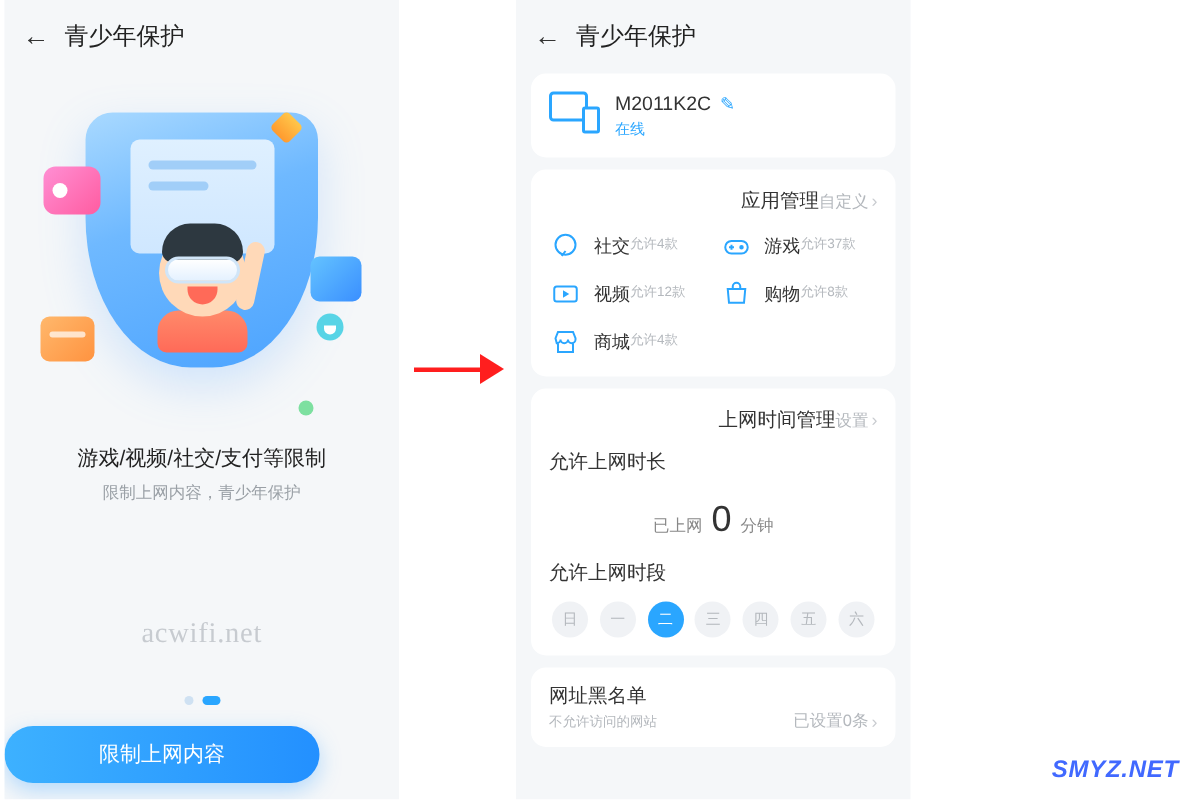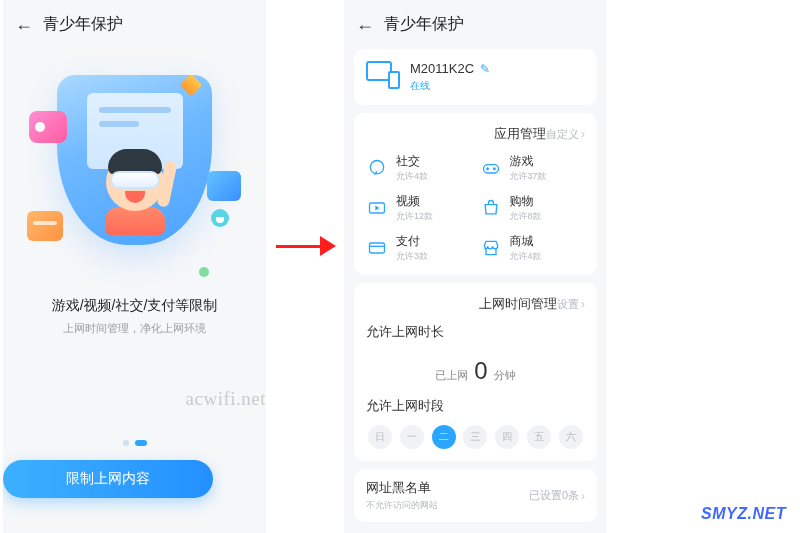--- a/index.html
+++ b/index.html
@@ -97,21 +97,21 @@
 .f-orange-box::after { content:""; position:absolute; top:10px; left:6px; right:6px; height:4px; background:rgba(255,255,255,.7); border-radius:2px;}
 .f-diamond { width:16px; height:16px; background:linear-gradient(#ffc64a,#ff9a2e); transform:rotate(45deg); top:2px; right:36px; border-radius:3px;}
 .f-teal { width:18px; height:18px; background:#58d4e6; border-radius:50%; bottom:48px; right:6px;}
 .f-teal::after { content:""; position:absolute; width:8px; height:6px; background:#fff; border-radius:0 0 4px 4px; top:8px; left:5px;}
 .f-blue { width:34px; height:30px; background:linear-gradient(135deg,#64c3ff,#3a8fff); top:96px; right:-6px; border-radius:6px;}
 .f-green-dot { width:10px; height:10px; background:#7de0a0; border-radius:50%; bottom:-2px; right:26px;}
 
 .title-main { text-align:center; font-size:14px; font-weight:500; color:#222; margin-top:6px;}
 .subtitle { text-align:center; font-size:11px; color:#9aa0a6; margin-top:6px;}
 .watermark-acwifi {
-  text-align:right; font-size:19px; color:#c7cbd0; margin-top:52px;
+  text-align:center; font-size:19px; color:#c7cbd0; margin-top:76px;
   font-family: Georgia, serif; letter-spacing:.5px;
 }
 .dots { display:flex; justify-content:center; gap:6px; margin-top:30px;}
 .dot { width:6px; height:6px; border-radius:3px; background:#cfe1f2;}
 .dot.active { width:12px; background:#2aa6ff;}
 .primary-btn {
   margin:14px auto 0; width:210px; height:38px;
   background:linear-gradient(90deg,#3db1ff,#2390ff);
   color:#fff; border:none; border-radius:19px;
   font-size:14px; cursor:pointer;
@@ -145,37 +145,37 @@
 .card-title { font-size:13px; color:#333;}
 .card-action { font-size:11px; color:#b4b8bd; display:flex; align-items:center; gap:2px; cursor:pointer;}
 .chev { color:#c9ccd0; font-size:12px;}
 .app-grid { display:grid; grid-template-columns:1fr 1fr; gap:10px 8px;}
 .app-item { display:flex; align-items:center; gap:8px; cursor:pointer;}
 .app-icon {
   width:22px; height:22px; display:flex; align-items:center; justify-content:center;
   color:#2aa6ff;
 }
 .app-icon svg { width:20px; height:20px; stroke:#2aa6ff; fill:none; stroke-width:1.6;}
-.app-text { display:flex; flex-direction:column;}
+.app-text { display:flex; flex-direction:row;}
 .app-label { font-size:12px; color:#333;}
 .app-sub { font-size:9px; color:#b4b8bd;}
 
 .section-title { font-size:13px; color:#333; margin:6px 0 10px;}
 .online-time { text-align:center; font-size:11px; color:#888; padding:6px 0;}
 .big-zero { font-size:24px; color:#333; font-weight:300; margin:0 3px;}
 .hint-text { text-align:center; font-size:10px; color:#b4b8bd; margin:8px 0;}
 .day-row { display:flex; justify-content:space-between; padding:0 2px;}
 .day-pill {
   width:24px; height:24px; border-radius:12px; background:#f0f2f5;
   display:flex; align-items:center; justify-content:center;
   font-size:10px; color:#b4b8bd; cursor:pointer;
 }
 .day-pill.active { background:#2aa6ff; color:#fff;}
 .blacklist-sub { font-size:9px; color:#b4b8bd; margin-top:2px;}
-.blacklist-row { display:flex; justify-content:space-between; align-items:center;}
+.blacklist-row { display:flex; justify-content:space-between; align-items:flex-end;}
 
 
 .arrow {
   position:absolute; top:236px; left:276px; width:60px; height:20px;
 }
 .arrow-line {
   position:absolute; top:9px; left:0; width:44px; height:3px; background:#ff1e1e;
 }
 .arrow-head {
   position:absolute; right:0; top:0;
@@ -218,21 +218,21 @@
       </div>
       <div class="float f-pink"></div>
       <div class="float f-orange-box"></div>
       <div class="float f-diamond"></div>
       <div class="float f-teal"></div>
       <div class="float f-blue"></div>
       <div class="float f-green-dot"></div>
     </div>
 
     <div class="title-main">游戏/视频/社交/支付等限制</div>
-    <div class="subtitle">上网时间管理，净化上网环境</div>
+    <div class="subtitle">限制上网内容，青少年保护</div>
 
     <div class="watermark-acwifi">acwifi.net</div>
 
     <div class="dots">
       <div class="dot"></div>
       <div class="dot active"></div>
     </div>
 
     <button class="primary-btn">限制上网内容</button>
   </div>
@@ -306,32 +306,20 @@
           <div class="app-item">
             <span class="app-icon">
               <svg viewBox="0 0 24 24">
                 <path d="M5 8h14l-1 11H6z"></path>
                 <path d="M9 8V6a3 3 0 016 0v2"></path>
               </svg>
             </span>
             <span class="app-text">
               <span class="app-label">购物</span>
               <span class="app-sub">允许8款</span>
-            </span>
-          </div>
-          <div class="app-item">
-            <span class="app-icon">
-              <svg viewBox="0 0 24 24">
-                <rect x="3" y="6" width="18" height="12" rx="2"></rect>
-                <path d="M3 10h18"></path>
-              </svg>
-            </span>
-            <span class="app-text">
-              <span class="app-label">支付</span>
-              <span class="app-sub">允许3款</span>
             </span>
           </div>
           <div class="app-item">
             <span class="app-icon">
               <svg viewBox="0 0 24 24">
                 <path d="M4 9l2-5h12l2 5v1a3 3 0 01-3 3 3 3 0 01-3-3 3 3 0 01-3 3 3 3 0 01-3-3 3 3 0 01-3 3z"></path>
                 <path d="M6 13v7h12v-7"></path>
               </svg>
             </span>
             <span class="app-text">

